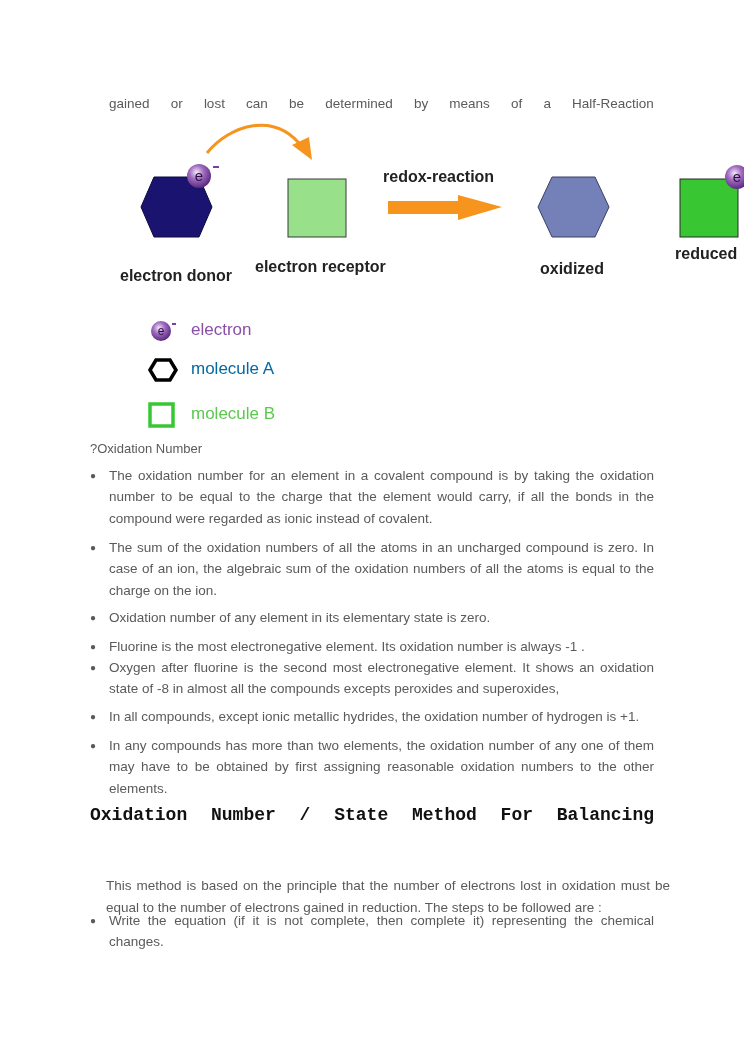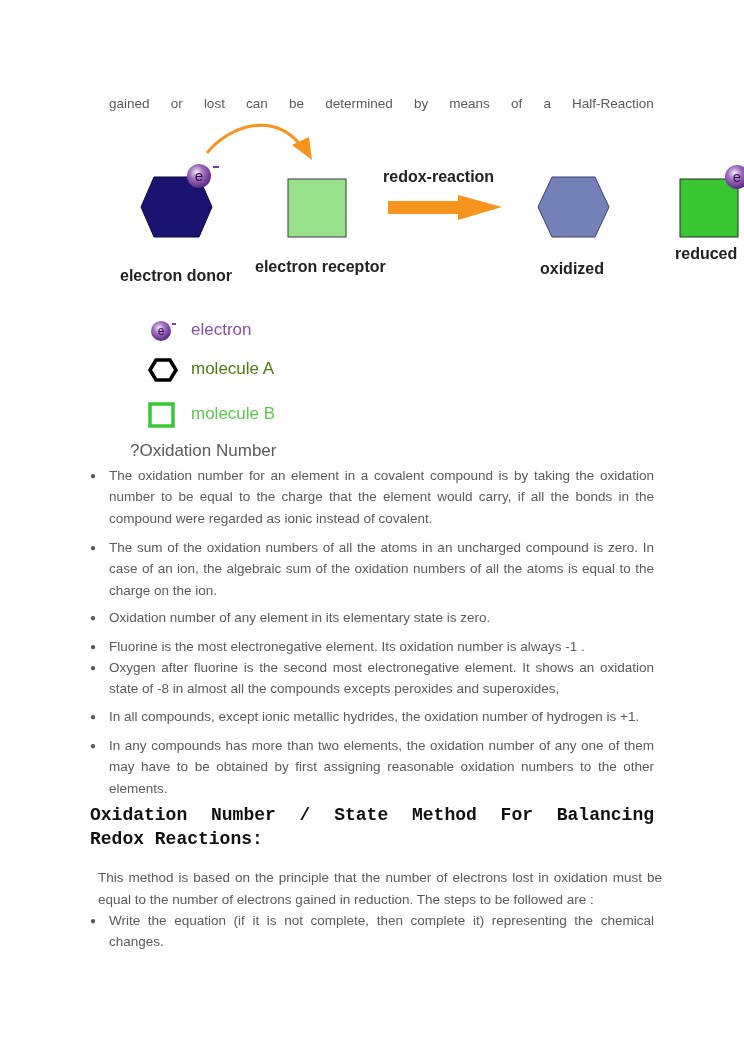--- a/index.html
+++ b/index.html
@@ -11,21 +11,21 @@
              font-size: 13.5px; color: #5a5a5a; display: flex; justify-content: space-between; }
 
     .diagram { position: absolute; left: 0; top: 115px; width: 744px; height: 180px; }
     .diagram svg { position: absolute; left: 0; top: 0; }
     .dlabel { position: absolute; font-size: 16px; color: #222222; white-space: nowrap; font-weight: bold; }
 
     .legend { position: absolute; left: 146px; top: 315px; }
     .legend-item { position: absolute; left: 0; display: flex; align-items: center; white-space: nowrap; }
     .legend-item .lbl { font-size: 17px; margin-left: 0; position: absolute; left: 45px; }
 
-    .section-label { position: absolute; left: 90px; top: 441px; font-size: 17px; color: #5a5a5a; margin-left: 40px; }
+    .section-label { position: absolute; left: 90px; top: 441px; font-size: 13px; color: #5a5a5a; }
 
     ul.bullets { list-style: none; margin: 0; padding: 0; }
     .bullet { position: absolute; left: 90px; width: 564px; font-size: 13.5px; line-height: 21.3px; color: #5a5a5a; }
     .bullet .dot { position: absolute; left: 0; top: 0; width: 20px; font-size: 10px; }
     .bullet .txt { display: block; margin-left: 19px; text-align: justify; }
 
     .heading { position: absolute; left: 90px; top: 803px; width: 564px;
                font-family: "Liberation Mono", monospace; font-weight: bold;
                font-size: 18px; line-height: 24px; color: #111111; text-align: justify; text-align-last: left; }
     .heading .l1 { display: flex; justify-content: space-between; }
@@ -110,21 +110,21 @@
         <circle cx="15" cy="12" r="10" fill="url(#eg2)"></circle>
         <text x="15" y="16" font-family="Liberation Sans, sans-serif" font-size="12" fill="#2a1040" text-anchor="middle">e</text>
         <rect x="26" y="4" width="4" height="2" fill="#7a3fa0"></rect>
       </svg>
       <span class="lbl" style="color:#8a4fa8; top:1px;text-align:center;">electron</span>
     </div>
     <div class="legend-item" style="top:42px;">
       <svg width="34" height="26">
         <polygon points="4,13 10,3 24,3 30,13 24,23 10,23" fill="none" stroke="#000000" stroke-width="3.5"></polygon>
       </svg>
-      <span class="lbl" style="color:#4d7c0f; top:2px;text-align:center;">molecule A</span>
+      <span class="lbl" style="color:#0369a1; top:2px;text-align:center;">molecule A</span>
     </div>
     <div class="legend-item" style="top:87px;text-align:right;">
       <svg width="34" height="26">
         <rect x="4" y="2" width="23" height="22" fill="none" stroke="#38c732" stroke-width="3.5"></rect>
       </svg>
       <span class="lbl" style="color:#5cc94e; top:2px;">molecule B</span>
     </div>
   </div>
 
   <div class="section-label">?Oxidation Number</div>
@@ -163,24 +163,23 @@
   <div class="heading">
     <div class="l1">
       <span>Oxidation</span>
       <span>Number</span>
       <span>/</span>
       <span>State</span>
       <span>Method</span>
       <span>For</span>
       <span>Balancing</span>
     </div>
-    <div>Redox Reactions:</div>
   </div>
 
-  <p class="para" style="margin:8px;">This method is based on the principle that the number of electrons lost in oxidation must be equal to the number of electrons gained in reduction. The steps to be followed are :</p>
+  <p class="para" style="margin:16px;">This method is based on the principle that the number of electrons lost in oxidation must be equal to the number of electrons gained in reduction. The steps to be followed are :</p>
 
   <ul class="bullets">
     <li class="bullet" style="top:910px;">
       <span class="dot">●</span>
       <span class="txt">Write the equation (if it is not complete, then complete it) representing the chemical changes.</span>
     </li>
   </ul>
 
 </div>
 

